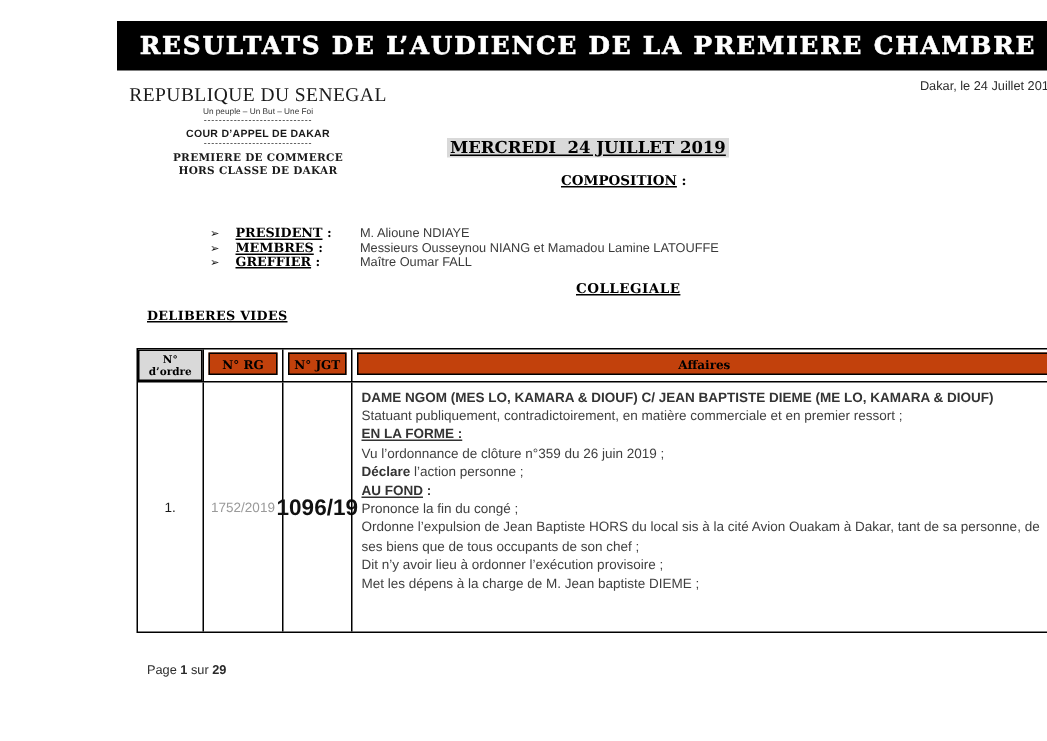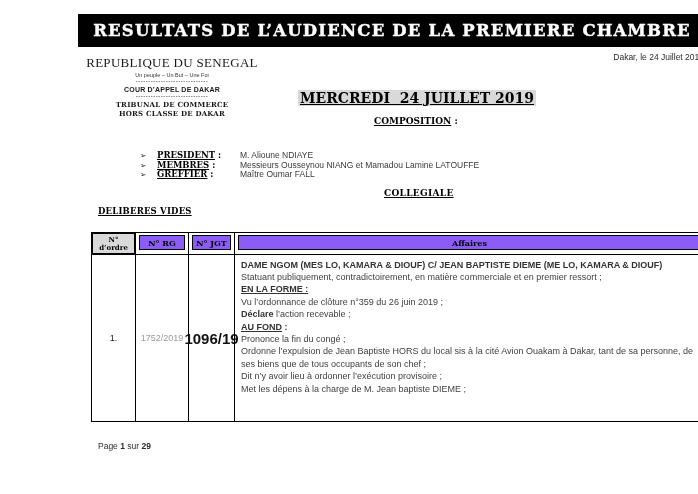--- a/index.html
+++ b/index.html
@@ -30,21 +30,21 @@
 
   
   .dateline { position:absolute; top:52px; right:30px; font-size:8.5px; color:#2b2b2b; }
 
   
   .session-date {
     position:absolute; top:89px; left:50%; transform:translateX(-12px);
     margin-left:-75px;
   }
   .session-date span {
-    font-family:"DejaVu Serif", serif; font-weight:bold; font-size:14px;
+    font-family:"DejaVu Serif", serif; font-weight:bold; font-size:11px;
     background:#d9d9d9; text-decoration:underline; white-space:pre; color:#000;
     padding:0 2px;
     text-align:right;
   }
   .composition-title {
     position:absolute; top:116px; left:338px;
     font-family:"DejaVu Serif", serif; font-weight:bold; font-size:9px; color:#000;text-align:center;
   }
   .composition-title .label { text-decoration:underline; }
 
@@ -75,21 +75,21 @@
   .cell { box-sizing:border-box; }
   .h-row .cell + .cell, .b-row .cell + .cell { border-left:1px solid #000; }
   .col1 { width:43px; } .col2 { width:53px; } .col3 { width:46px; } .col4 { width:470px; flex:1; }
 
   .hc1-box {
     height:100%; box-sizing:border-box; background:#d9d9d9; border:1.6px solid #000;
     display:flex; flex-direction:column; justify-content:center; align-items:center;
     font-family:"DejaVu Serif", serif; font-weight:bold; font-size:7px; line-height:8px; color:#000;
   }
   .h-box {
-    margin:2px 3px; height:15px; box-sizing:border-box; background:#8b5cf6; border:1px solid #000;
+    margin:2px 3px; height:15px; box-sizing:border-box; background:#c2410c; border:1px solid #000;
     display:flex; align-items:center; justify-content:center;
     font-family:"DejaVu Serif", serif; font-weight:bold; font-size:8px; color:#000;
   }
 
   .bc { display:flex; align-items:center; justify-content:center; font-size:9px; }
   .bc-order { color:#1a1a1a; }
   .bc-rg { color:#9a9a9a; }
   .bc-jgt { font-weight:bold; font-size:15px; color:#111; }
 
   .affaires { padding:3.5px 6px 0 6px; font-size:9px; line-height:12.4px; color:#3f3f3f; }
@@ -111,21 +111,21 @@
     <span class="banner-title">RESULTATS DE L’AUDIENCE DE LA PREMIERE CHAMBRE</span>
   </div>
 
   <div class="letterhead">
     <div class="lh-country">REPUBLIQUE DU SENEGAL</div>
     <div class="lh-motto">Un peuple – Un But – Une Foi</div>
     <div class="lh-sep">-----------------------------</div>
     <div class="lh-court">COUR D’APPEL DE DAKAR</div>
     <div class="lh-sep">-----------------------------</div>
     <div class="lh-tribunal">
-      <div>TRIBUNAL DE COMMERCE</div>
+      <div>PREMIERE DE COMMERCE</div>
       <div>HORS CLASSE DE DAKAR</div>
     </div>
   </div>
 
   <div class="dateline">Dakar, le 24 Juillet 2019</div>
 
   <div class="session-date">
     <span>MERCREDI  24 JUILLET 2019</span>
   </div>
 
@@ -175,21 +175,21 @@
     </div>
     <div class="b-row">
       <div class="cell col1 bc bc-order">1.</div>
       <div class="cell col2 bc bc-rg">1752/2019</div>
       <div class="cell col3 bc bc-jgt">1096/19</div>
       <div class="cell col4 affaires">
         <div class="aff-line case-title">DAME NGOM (MES LO, KAMARA &amp; DIOUF) C/ JEAN BAPTISTE DIEME (ME LO, KAMARA &amp; DIOUF)</div>
         <div class="aff-line">Statuant publiquement, contradictoirement, en matière commerciale et en premier ressort ;</div>
         <div class="aff-line heading">EN LA FORME :</div>
         <div class="aff-line">Vu l’ordonnance de clôture n°359 du 26 juin 2019 ;</div>
-        <div class="aff-line"><span class="bold-seg">Déclare</span><span class="ws-pre"> l’action recevable ;</span></div>
+        <div class="aff-line"><span class="bold-seg">Déclare</span><span class="ws-pre"> l’action personne ;</span></div>
         <div class="aff-line"><span class="heading">AU FOND</span><span class="bold-seg ws-pre"> :</span></div>
         <div class="aff-line">Prononce la fin du congé ;</div>
         <div class="aff-line">Ordonne l’expulsion de Jean Baptiste HORS du local sis à la cité Avion Ouakam à Dakar, tant de sa personne, de ses biens que de tous occupants de son chef ;</div>
         <div class="aff-line">Dit n’y avoir lieu à ordonner l’exécution provisoire ;</div>
         <div class="aff-line">Met les dépens à la charge de M. Jean baptiste DIEME ;</div>
       </div>
     </div>
   </div>
 
   <div class="footer">

